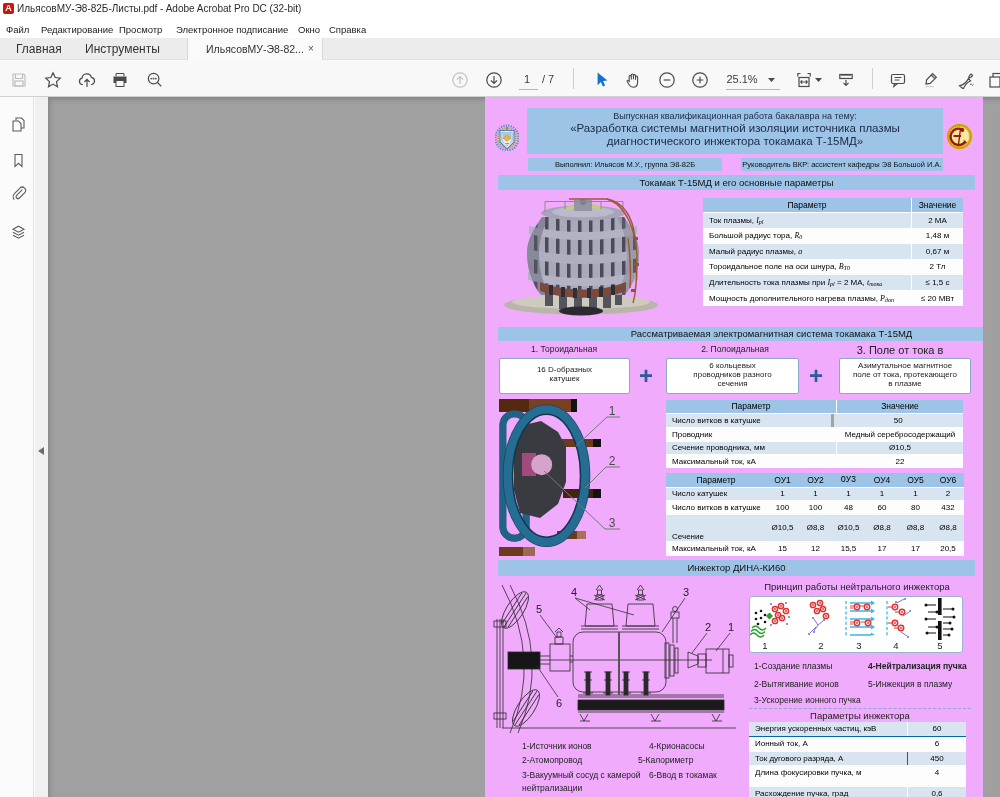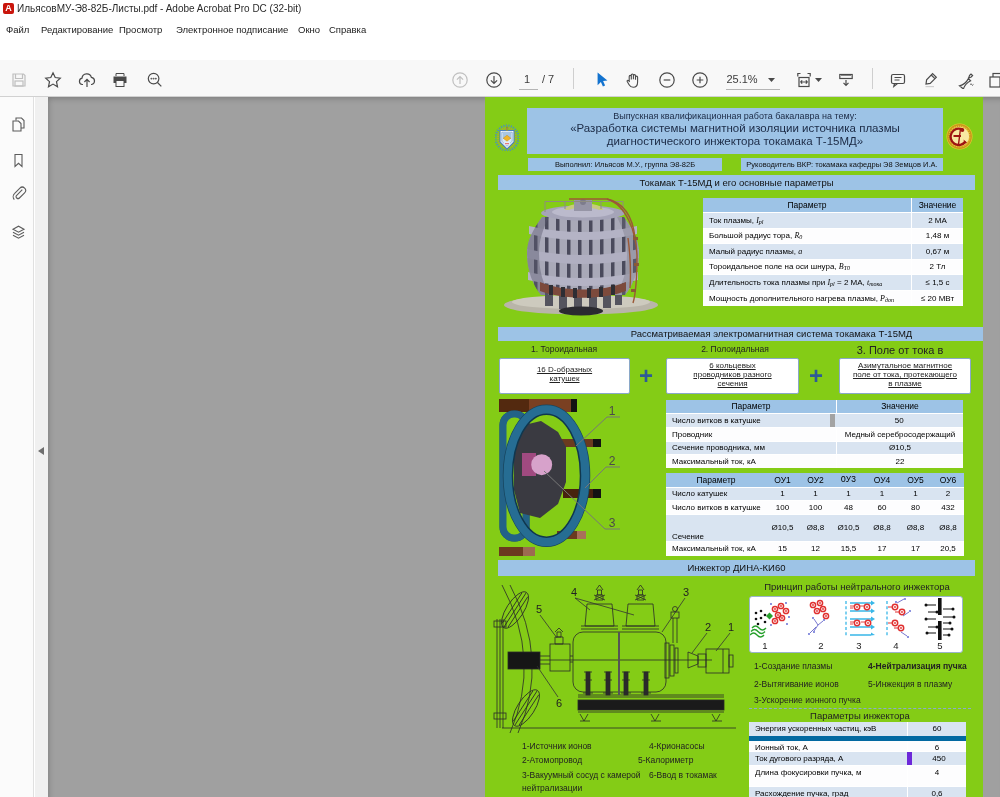--- a/index.html
+++ b/index.html
@@ -29,21 +29,21 @@
 #sidebar{left:0;top:97px;width:34px;height:700px;background:#fbfbfb;border-right:1px solid #e0e0e0;}
 #strip{left:35px;top:97px;width:13px;height:700px;background:#f0f0f0;}
 #canvas{left:48px;top:97px;width:952px;height:700px;background:#a0a0a0;box-shadow:inset 3px 4px 6px -3px rgba(0,0,0,0.25);}
 .si{position:absolute;left:10px;width:17px;height:17px;}
 #collapse{left:38px;top:447px;width:0;height:0;border-top:4.5px solid transparent;border-bottom:4.5px solid transparent;border-right:6px solid #6e6e6e;}
 
 #page{left:485px;top:97px;width:498px;height:700px;background:#fff;}
 
 .bluebar{position:absolute;background:#9dc3e6;text-align:center;color:#111;}
 .hbox{position:absolute;background:#9dc3e6;color:#1b2a45;text-align:center;}
-.obox{position:absolute;background:#fff;border:1px solid #8aa8c8;border-radius:2px;text-align:center;color:#222;text-decoration:underline;}
+.obox{position:absolute;background:#fff;border:1px solid #8aa8c8;border-radius:2px;text-align:center;color:#222;}
 .plus{position:absolute;color:#2e5b97;font-weight:bold;font-size:24px;}
 .hd{background:#9dc3e6;text-align:center;}
 .rb{background:#d9e4f1;}
 .rw{background:#fdfdfe;}
 .lbl{text-align:left;padding-left:6px;}
 .ctr{text-align:center;}
 sub{font-size:6px;vertical-align:-1px;}
 i.v{font-family:"Liberation Serif",serif;font-style:italic;}
 </style></head>
 <body>
@@ -52,20 +52,28 @@
 <div class="a" id="adicon">A</div>
 <div class="a" id="titletxt">ИльясовМУ-Э8-82Б-Листы.pdf - Adobe Acrobat Pro DC (32-bit)</div>
 <div class="a" id="menubar">
  <span class="mi" style="left:6px">Файл</span>
  <span class="mi" style="left:41px">Редактирование</span>
  <span class="mi" style="left:119px">Просмотр</span>
  <span class="mi" style="left:176px">Электронное подписание</span>
  <span class="mi" style="left:298px">Окно</span>
  <span class="mi" style="left:329px">Справка</span>
 </div>
+<div class="a" id="tabbar">
+ <span class="tab" style="left:16px">Главная</span>
+ <span class="tab" style="left:85px">Инструменты</span>
+ <div id="doctab">
+        <span>ИльясовМУ-Э8-82...</span>
+        <span class="x">×</span>
+      </div>
+</div>
 <div class="a" id="toolbar"></div>
 <div class="a" id="sidebar"></div>
 <div class="a" id="strip"></div>
 <div class="a" id="collapse"></div>
 <div class="a" id="canvas"></div>
 <div class="a" id="page"></div>
 
 <svg class="a ti" style="left:10px" viewBox="0 0 18 18" fill="none" stroke="#bfbfbf" stroke-width="1.2">
       <path d="M3 3 h10.5 L15 4.5 V15 H3 Z"></path>
       <path d="M5.5 3 v4.5 h7 V3"></path>
@@ -162,28 +170,28 @@
     </svg>
 <svg class="a si" style="top:185px" viewBox="0 0 17 17" fill="none" stroke="#5c5c5c" stroke-width="1.1">
       <path d="M12.3 4.7 L6.7 10.3 a1.9 1.9 0 0 0 2.7 2.7 l5.2 -5.2 a3.3 3.3 0 0 0 -4.7 -4.7 L4.7 8.3 a4.6 4.6 0 0 0 -0.4 6.4"></path>
     </svg>
 <svg class="a si" style="top:224px" viewBox="0 0 17 17" fill="none" stroke="#5c5c5c" stroke-width="1.1">
       <path d="M3 5.2 L8.5 2.2 L14 5.2 L8.5 8.2 Z"></path>
       <path d="M3 8.2 L8.5 11.2 L14 8.2"></path>
       <path d="M3 11.2 L8.5 14.2 L14 11.2"></path>
     </svg>
 
-<div id="pagec" class="a" style="left:485px;top:97px;width:498px;height:700px;background:#84cc16;overflow:hidden;">
+<div id="pagec" class="a" style="left:485px;top:97px;width:498px;height:700px;background:#f0abfc;overflow:hidden;">
 
  <div class="hbox" style="left:42px;top:11px;width:416px;height:46px;">
   <div style="font-size:9px;padding-top:3px;">Выпускная квалификационная работа бакалавра на тему:</div>
   <div style="font-size:11.5px;line-height:13px;padding-top:1px;">«Разработка системы магнитной изоляции источника плазмы<br>диагностического инжектора токамака Т-15МД»</div>
  </div>
  <div class="hbox" style="left:43px;top:61px;width:194px;height:13px;font-size:7.5px;line-height:13px;color:#111;">Выполнил: Ильясов М.У., группа Э8-82Б</div>
- <div class="hbox" style="left:256px;top:61px;width:202px;height:13px;font-size:7.5px;line-height:13px;color:#111;">Руководитель ВКР: токамака кафедры Э8 Земцов И.А.</div>
+ <div class="hbox" style="left:256px;top:61px;width:202px;height:13px;font-size:7.5px;line-height:13px;color:#111;">Руководитель ВКР: ассистент кафедры Э8 Большой И.А.</div>
 
  <svg class="a" style="left:10px;top:26px;width:24px;height:28px;" viewBox="0 0 24 28">
   <ellipse cx="12" cy="15" rx="11.5" ry="12.5" fill="none" stroke="#4e8fbe" stroke-width="2.2" stroke-dasharray="1.2 1.3"></ellipse>
   <ellipse cx="12" cy="15" rx="9" ry="10" fill="none" stroke="#b0a23c" stroke-width="1.8" stroke-dasharray="1.2 1"></ellipse>
   <path d="M5 7.5 h14 v11.5 l-7 7 l-7 -7 Z" fill="#fdfdfd" stroke="#4a7fbf" stroke-width="1.1"></path>
   <path d="M6.8 9.2 h10.4 v9 l-5.2 5.2 l-5.2 -5.2 Z" fill="#dce9f6" stroke="#6d9ccc" stroke-width="0.7"></path>
   <g stroke="#5b8fc4" stroke-width="0.8">
           <path d="M8 11 h8 M8 13 h8 M8 15 h8"></path>
         </g>
   <path d="M12 3 l1.2 2.5 h-2.4 Z" fill="#8a8a30"></path>
@@ -256,21 +264,21 @@
  <div class="plus" style="left:154px;top:265px;">+</div>
  <div class="plus" style="left:324px;top:265px;">+</div>
 
  <div class="a" style="left:181px;top:303px;width:297px;">
   <div style="display:flex;height:13px;">
           <div class="hd" style="width:170px;font-size:8.5px;line-height:13px;">Параметр</div>
           <div class="hd" style="width:127px;font-size:8.5px;line-height:13px;border-left:1px solid #fff;">Значение</div>
         </div>
   <div style="display:flex;height:14px;border-top:1px solid #fff;">
           <div class="rb lbl" style="width:170px;font-size:8px;line-height:13px;">Число витков в катушке</div>
-          <div class="rb ctr" style="width:137px;font-size:8px;line-height:13px;border-left:5px solid #a3a3a3;">50</div>
+          <div class="rb ctr" style="width:137px;font-size:8px;line-height:13px;border-left:3px solid #a3a3a3;">50</div>
         </div>
   <div style="display:flex;height:14px;border-top:1px solid #fff;">
           <div class="rw lbl" style="width:170px;font-size:8px;line-height:13px;">Проводник</div>
           <div class="rw ctr" style="width:127px;font-size:8px;line-height:13px;border-left:1px solid #fff;">Медный серебросодержащий</div>
         </div>
   <div style="display:flex;height:13px;border-top:1px solid #fff;">
           <div class="rb lbl" style="width:170px;font-size:8px;line-height:12px;">Сечение проводника, мм</div>
           <div class="rb ctr" style="width:127px;font-size:8px;line-height:12px;border-left:1px solid #fff;">Ø10,5</div>
         </div>
   <div style="display:flex;height:14px;border-top:1px solid #fff;">
@@ -339,27 +347,27 @@
    <div style="position:absolute;left:0;top:34px;">3-Ускорение ионного пучка</div>
  </div>
  <div class="a" style="left:264px;top:611px;width:222px;height:0;border-top:1px dashed #8cabce;"></div>
  <div class="a" style="left:275px;top:613px;width:200px;text-align:center;font-size:9.5px;color:#222;">Параметры инжектора</div>
 
  <div class="a" style="left:264px;top:625px;width:217px;">
   <div style="display:flex;height:14px;">
           <div class="rb lbl" style="width:158px;font-size:8px;line-height:14px;">Энергия ускоренных частиц, кэВ</div>
           <div class="rb ctr" style="width:59px;font-size:8px;line-height:14px;border-left:1px solid #fff;">60</div>
         </div>
-  <div style="display:flex;height:15px;border-top:5px solid #0369a1;">
+  <div style="display:flex;height:15px;border-top:1px solid #0369a1;">
           <div class="rw lbl" style="width:158px;font-size:8px;line-height:14px;">Ионный ток, А</div>
           <div class="rw ctr" style="width:59px;font-size:8px;line-height:14px;border-left:1px solid #fff;">6</div>
         </div>
   <div style="display:flex;height:14px;border-top:1px solid #fff;">
           <div class="rb lbl" style="width:158px;font-size:8px;line-height:13px;">Ток дугового разряда, А</div>
-          <div class="rb ctr" style="width:59px;font-size:8px;line-height:13px;border-left:5px solid #6d28d9;">450</div>
+          <div class="rb ctr" style="width:59px;font-size:8px;line-height:13px;border-left:1px solid #6d28d9;">450</div>
         </div>
   <div style="display:flex;height:21px;border-top:1px solid #fff;">
           <div class="rw lbl" style="width:158px;font-size:8px;line-height:14px;">Длина фокусировки пучка, м</div>
           <div class="rw ctr" style="width:59px;font-size:8px;line-height:14px;border-left:1px solid #fff;">4</div>
         </div>
   <div style="display:flex;height:14px;border-top:1px solid #fff;">
           <div class="rb lbl" style="width:158px;font-size:8px;line-height:13px;">Расхождение пучка, град</div>
           <div class="rb ctr" style="width:59px;font-size:8px;line-height:13px;border-left:1px solid #fff;">0,6</div>
         </div>
  </div>

